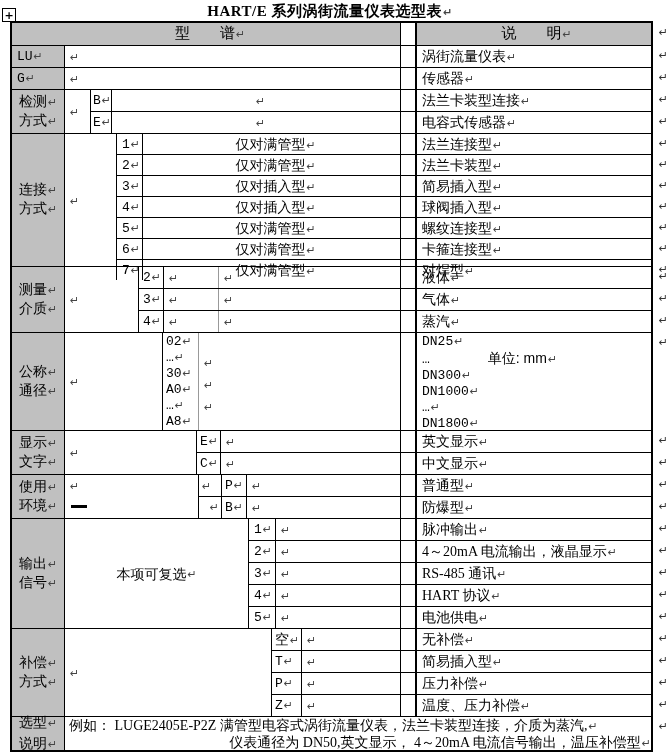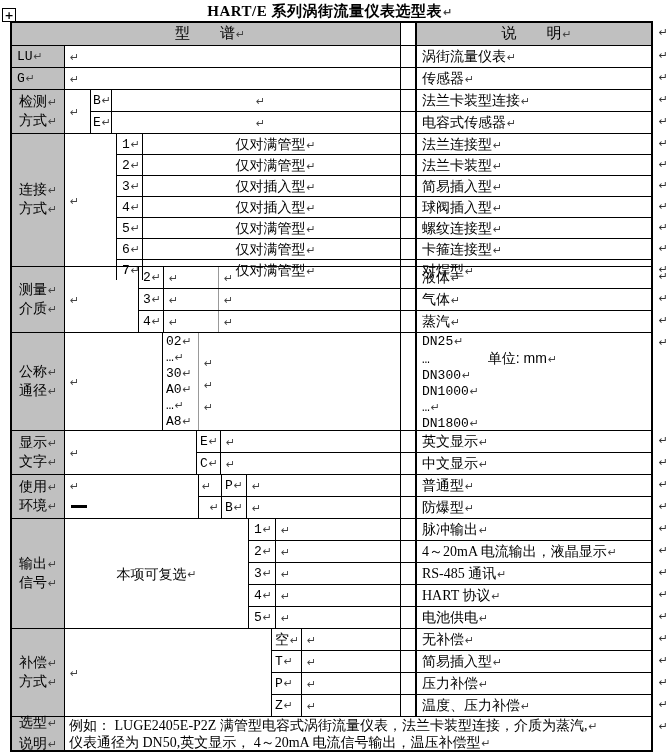--- a/index.html
+++ b/index.html
@@ -381,19 +381,19 @@
       </div>
     </div>
 
     <div class="sec" style="height:34px">
       <div class="lab two" style="line-height:20px">
         <span><span>选型</span><span class="pm">↵</span></span>
         <span><span>说明</span><span class="pm">↵</span></span>
       </div>
       <div class="c lines16" style="width:587px;white-space:normal">
         <div><span>例如：  LUGE2405E-P2Z  满管型电容式涡街流量仪表，法兰卡装型连接，介质为蒸汽,</span><span class="pm">↵</span></div>
-        <div style="text-align:left"><span>仪表通径为 DN50,英文显示，  4～20mA 电流信号输出，温压补偿型</span><span class="pm">↵</span></div>
+        <div style="text-align:right"><span>仪表通径为 DN50,英文显示，  4～20mA 电流信号输出，温压补偿型</span><span class="pm">↵</span></div>
       </div>
       <span class="rm">↵</span>
     </div>
 
   </div>
 </div>
 
 </body></html>

